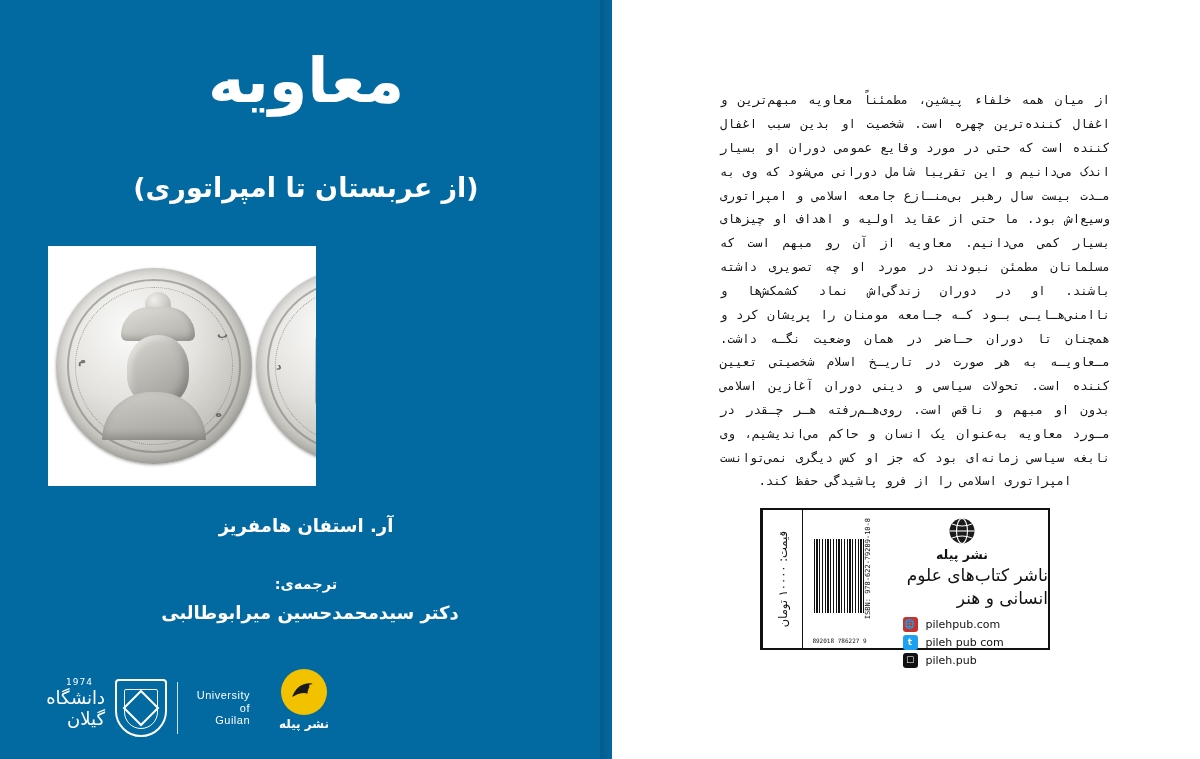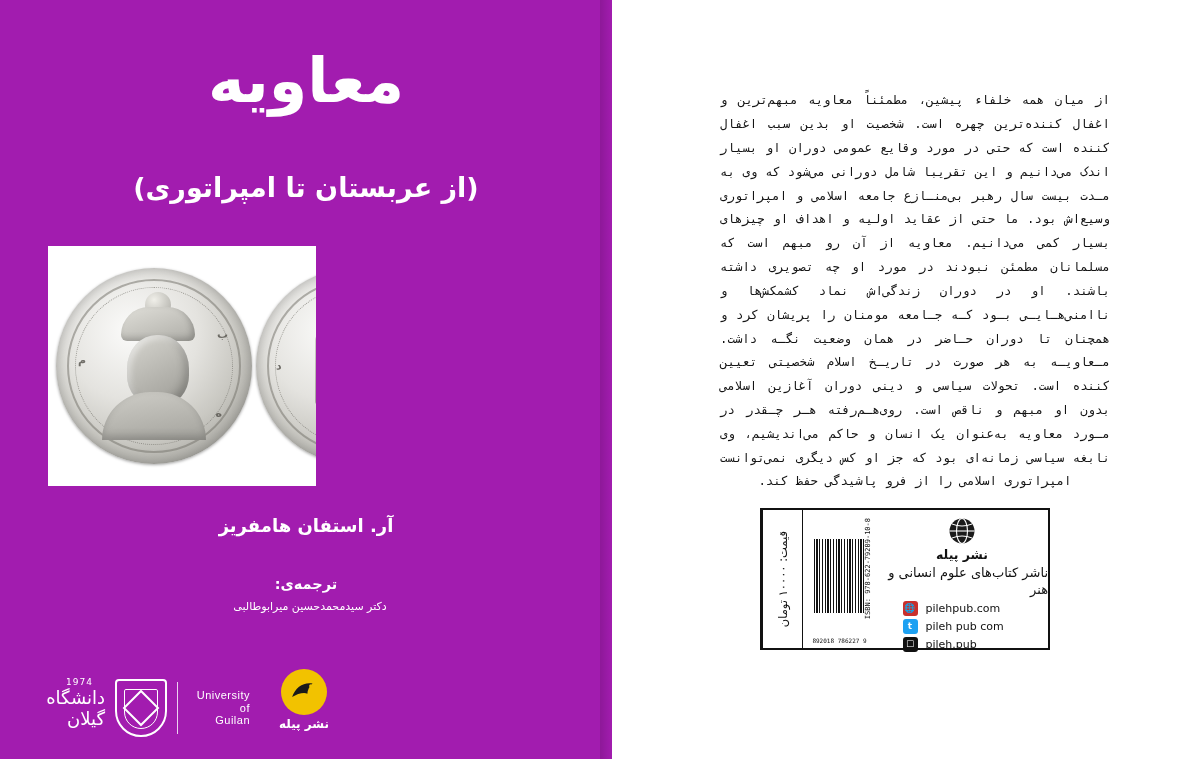--- a/index.html
+++ b/index.html
@@ -128,23 +128,24 @@
     height: 28px;
     margin-bottom: 2px;
   }
   #pub-name {
     font-size: 12.5px;
     font-weight: bold;
     color: #111;
     line-height: 1.35;
   }
   #pub-tagline {
-    font-size: 13px;
+    font-size: 17px;
     color: #111;
     line-height: 1.35;
+    margin-bottom: 5px;
   }
   .pub-contact-rows {
     display: flex;
     flex-direction: column;
     gap: 3px;
     align-items: flex-start;
     direction: ltr;
     margin-top: 2px;
   }
   .pub-contact-row {
@@ -170,21 +171,21 @@
     min-width: 96px;
   }
 
   
   #front-cover {
     position: absolute;
     left: 0;
     top: 0;
     width: 612px;
     height: 759px;
-    background: #a21caf;
+    background: #0369a1;
   }
 
   #title-main {
     position: absolute;
     top: 44px;
     left: 0;
     width: 612px;
     text-align: center;
     color: #ffffff;
     font-size: 62px;
@@ -308,21 +309,21 @@
   #translator-block {
     position: absolute;
     top: 572px;
     left: 0;
     width: 612px;
     text-align: center;
     color: #ffffff;
     line-height: 1.75;
   }
   #translator-label { font-size: 14.5px; font-weight: bold; text-align: center; }
-  #translator-name { font-size: 11px; font-weight: normal; padding-left: 8px; }
+  #translator-name { font-size: 18px; font-weight: bold; padding-left: 8px; }
   #translator-affil { font-size: 14px; font-weight: bold; }
 
   
   #uni-mark {
     position: absolute;
     left: 10px;
     bottom: 14px;
     width: 240px;
     height: 74px;
     display: flex;

